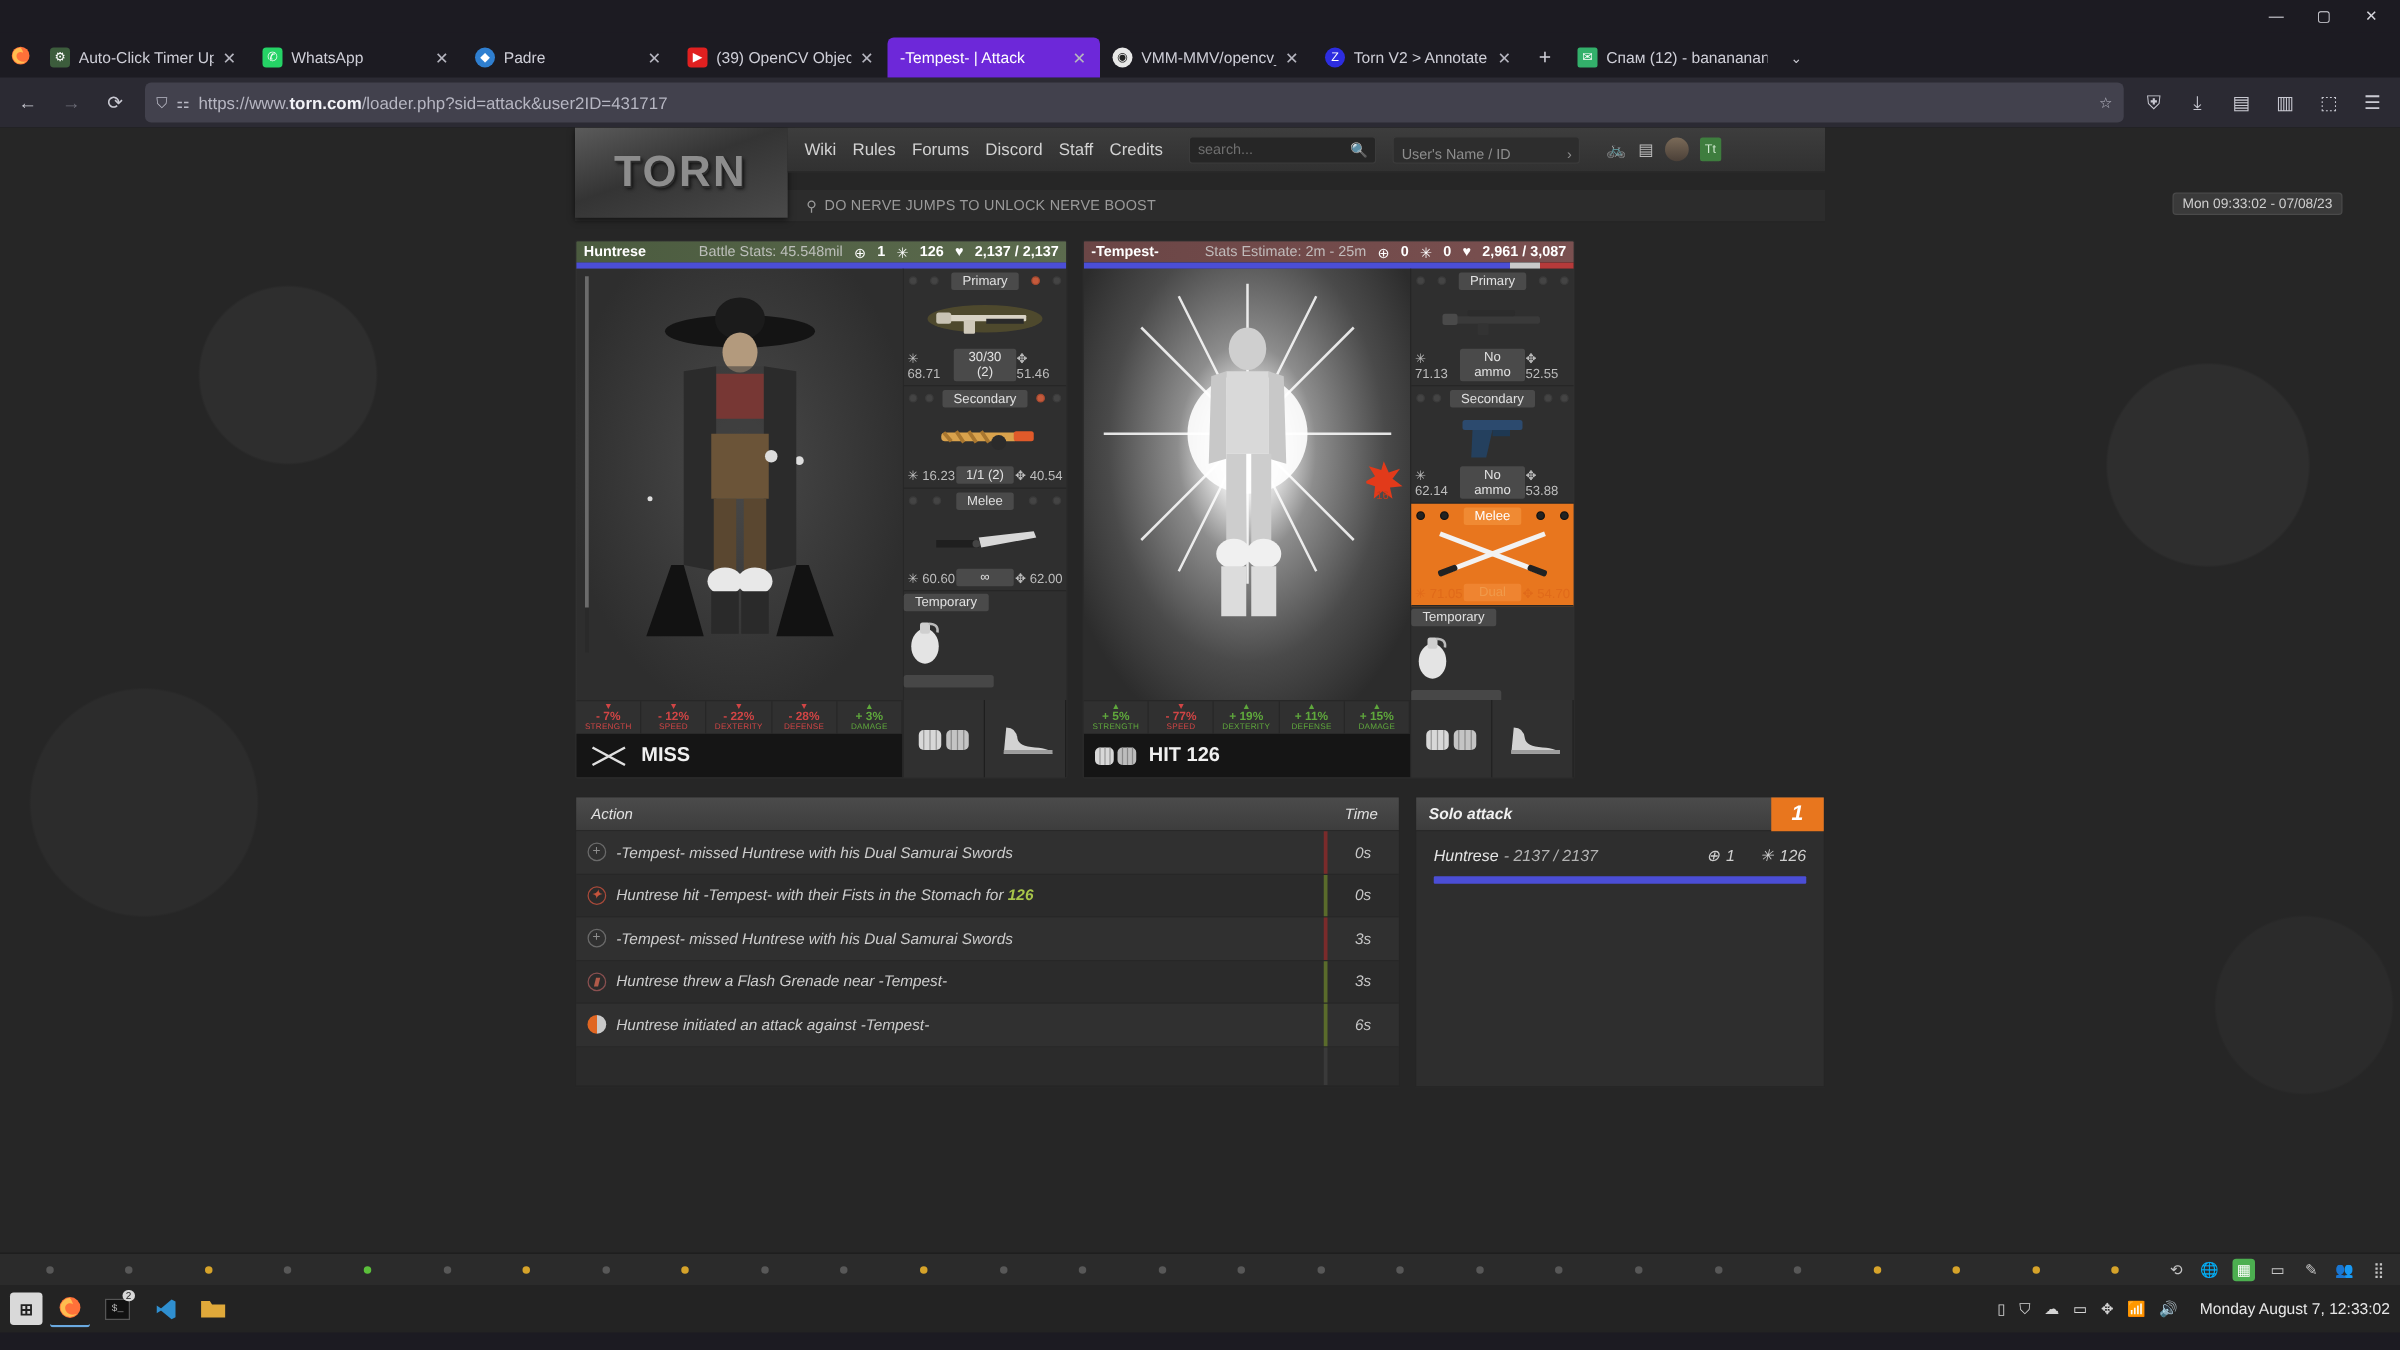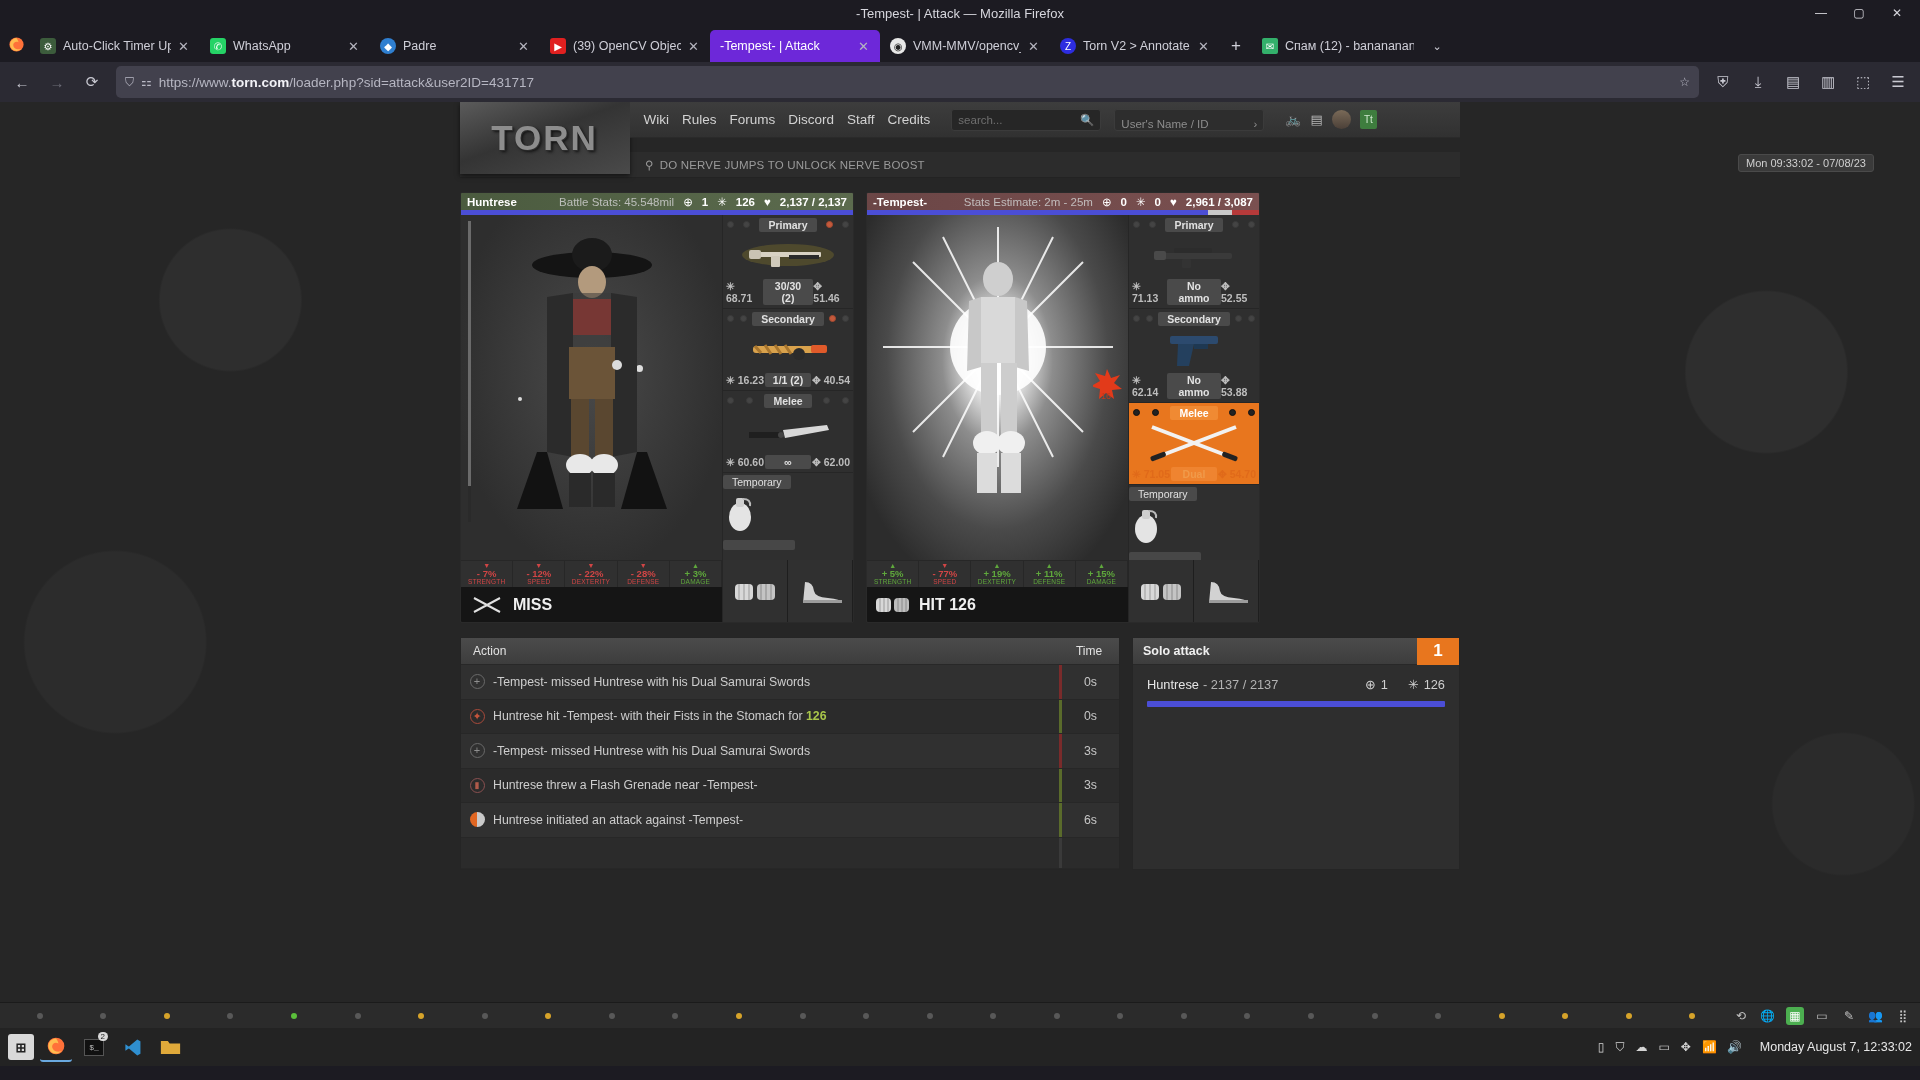--- a/index.html
+++ b/index.html
@@ -94,21 +94,21 @@
 
   .p-body{display:flex;height:345px;background:#383838;}
   .p-char{flex:1 1 auto;position:relative;background:radial-gradient(ellipse at 50% 45%,#4a4a4a,#2e2e2e 75%);}
   .p-char.bright{background:radial-gradient(ellipse at 50% 42%,#ffffff 0 6%,#e8e8e8 14%,#8d8d8d 30%,#4a4a4a 60%,#2c2c2c 85%);}
   .edge-bar{position:absolute;left:7px;top:6px;bottom:38px;width:3px;background:#2a2a2a;}
   .edge-bar i{position:absolute;left:0;top:0;width:3px;background:#6b6b6b;height:88%;}
   .silhouette{position:absolute;left:0;right:0;top:8px;bottom:30px;display:flex;align-items:center;justify-content:center;}
   .dot-white{position:absolute;width:4px;height:4px;border-radius:50%;background:#ddd;}
 
   .p-weapons{width:131px;background:#2f2f2f;border-left:1px solid #262626;display:flex;flex-direction:column;}
-  .wslot{border-bottom:1px solid #262626;padding:2px 0 0;font-weight:bold;}
+  .wslot{border-bottom:1px solid #262626;padding:2px 0 0;}
   .wslot.sel{background:#e8761e;}
   .wrow{display:flex;align-items:center;justify-content:space-between;padding:0 4px;height:15px;}
   .wdot{width:7px;height:7px;border-radius:50%;background:#444;border:1px solid #3b3b3b;}
   .wdot.dark{background:#222;border-color:#111;}
   .wdot.red{background:#c45a3c;border-color:#a74a30;}
   .wlabel{background:#4a4a4a;border-radius:2px;color:#e0e0e0;font-size:10.5px;padding:1px 9px;}
   .wslot.sel .wlabel{background:#f08a33;color:#fff;}
   .wimg{height:45px;display:flex;align-items:center;justify-content:center;}
   .wfoot{display:flex;align-items:center;justify-content:space-between;padding:2px 3px 3px;font-size:10.5px;color:#bdbdbd;}
   .wfoot .mid{background:#4a4a4a;border-radius:2px;padding:1px 5px;color:#e2e2e2;font-size:10.5px;min-width:46px;text-align:center;}
@@ -128,21 +128,21 @@
 
   .p-foot{height:35px;background:#151515;display:flex;align-items:center;}
   .foot-ico{width:52px;display:flex;align-items:center;justify-content:center;}
   .foot-txt{color:#f0f0f0;font-size:16px;font-weight:700;}
   .foot-fist{width:52px;display:flex;align-items:center;justify-content:center;}
 
   .gear-strip{width:131px;display:flex;align-items:stretch;border-left:1px solid #262626;background:#2a2a2a;}
   .gear-cell{flex:1;border-right:1px solid #1e1e1e;display:flex;align-items:center;justify-content:center;background:#303030;}
 
   
-  .lower{display:flex;gap:12px;margin-top:14px;}
+  .lower{display:flex;gap:12px;margin-top:14px;font-style:italic;}
   .logbox{width:660px;background:#2e2e2e;border:1px solid #252525;}
   .log-hdr{display:flex;height:27px;background:linear-gradient(#4b4b4b,#3d3d3d);border-bottom:1px solid #282828;
            align-items:center;color:#e1e1e1;font-size:12px;}
   .log-hdr .c1{flex:1;padding-left:12px;}
   .log-hdr .c2{width:60px;text-align:center;}
   .logrow{display:flex;height:34.5px;align-items:center;border-bottom:1px solid #272727;background:#2b2b2b;font-size:12.3px;color:#cdcdcd;}
   .logrow:nth-child(even){background:#303030;}
   .logrow .ic{width:32px;display:flex;align-items:center;justify-content:center;}
   .logrow .txt{flex:1;}
   .logrow .hl{color:#a8c54a;font-weight:700;}
@@ -185,21 +185,20 @@
   .tb-app{width:32px;height:30px;display:flex;align-items:center;justify-content:center;position:relative;border-radius:3px;}
   .tb-badge{position:absolute;top:0;right:2px;background:#d9d9d9;color:#222;font-size:8px;border-radius:7px;padding:0 3px;}
   .tb-right{margin-left:auto;display:flex;align-items:center;gap:11px;color:#d4d4d4;font-size:12px;}
   .tb-clock{color:#e8e8e8;font-size:12.5px;padding-left:6px;}
   .tb-active{border-bottom:2px solid #6aa9e0;}
 </style>
 </head>
 <body>
 
 <div class="ff-titlebar">
-  <div class="ff-title">-Tempest- | Attack — Mozilla Firefox</div>
   <div class="win-btns">
     <div class="win-btn">—</div>
     <div class="win-btn">▢</div>
     <div class="win-btn close">✕</div>
   </div>
 </div>
 
 <div class="ff-tabbar">
   <div class="ffx-logo">
     <svg width="17" height="17" viewBox="0 0 24 24">

